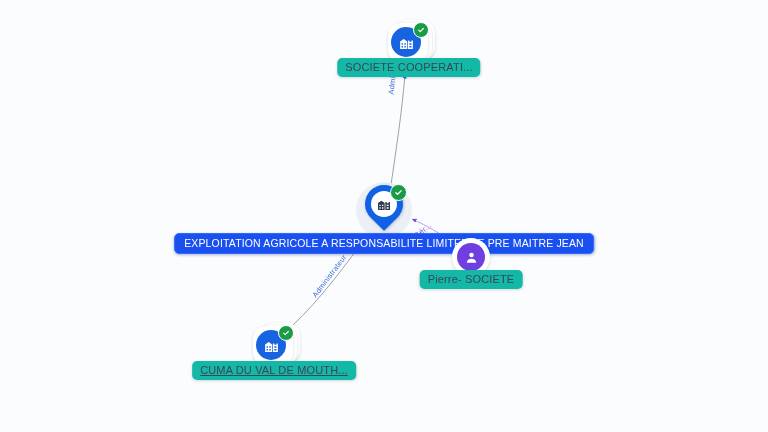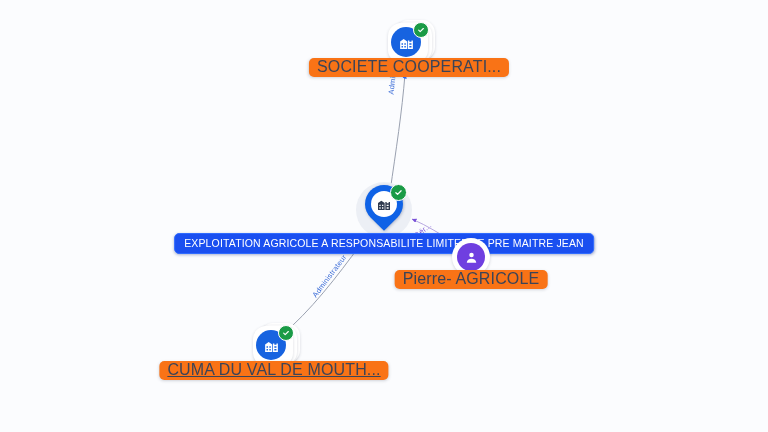--- a/index.html
+++ b/index.html
@@ -152,25 +152,25 @@
     align-items: center;
     justify-content: center;
   }
   .person-circle svg { width: 15px; height: 15px; display: block; }
 
   
   .node-label {
     position: absolute;
     transform: translateX(-50%);
     white-space: nowrap;
-    background: #f97316;
+    background: #14b8a6;
     color: #3c4457;
     border-radius: 5px;
     padding: 3px 8px 4px 8px;
-    font-size: 16px;
+    font-size: 11px;
     letter-spacing: 0.15px;
     box-shadow: 0 1px 3px rgba(60,70,90,0.22);
     line-height: 12px;
   }
   .node-label.selected {
     background: #1a4ff0;
     color: #ffffff;
     border: 1px solid #2f6bff;
     box-shadow: 0 1px 3px rgba(20,40,120,0.35);
     font-size: 10.5px;
@@ -259,21 +259,21 @@
   <div class="node" style="left:471px; top:257px;">
     <div class="person-wrap" style="left:0px; top:0px;">
       <div class="person-ring"></div>
       <div class="person-circle">
         <svg viewBox="0 0 24 24" aria-hidden="true">
           <circle cx="12" cy="8" r="3.6" fill="#ffffff"></circle>
           <path fill="#ffffff" d="M4.5 20c0-4 3.4-6.2 7.5-6.2S19.5 16 19.5 20v.4h-15V20z"></path>
         </svg>
       </div>
     </div>
-    <div class="node-label" style="left:0px; top:13px;">Pierre- AGRICOLE</div>
+    <div class="node-label" style="left:0px; top:13px;">Pierre- SOCIETE</div>
   </div>
 
   <div class="node" style="left:274px; top:345px;">
     <div class="stack node-visual" style="left:0px; top:0px;">
       <div class="card c1"></div>
       <div class="card c2"></div>
       <div class="card c3"></div>
       <div class="circle-badge company-circle">
         <svg viewBox="0 0 24 24" aria-hidden="true">
           <path fill="#ffffff" d="M3 21V10.5L8 7l5 3.5V21H3zm2-2h2v-2H5v2zm4 0h2v-2H9v2zM5 15h2v-2H5v2zm4 0h2v-2H9v2z"></path>

